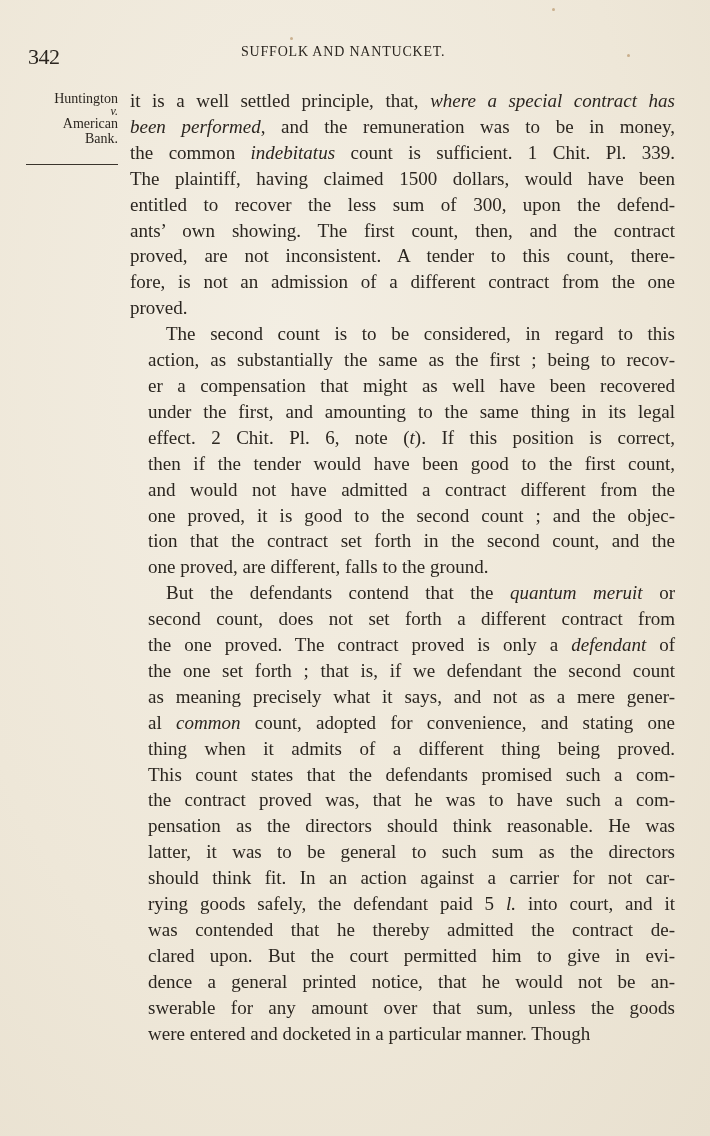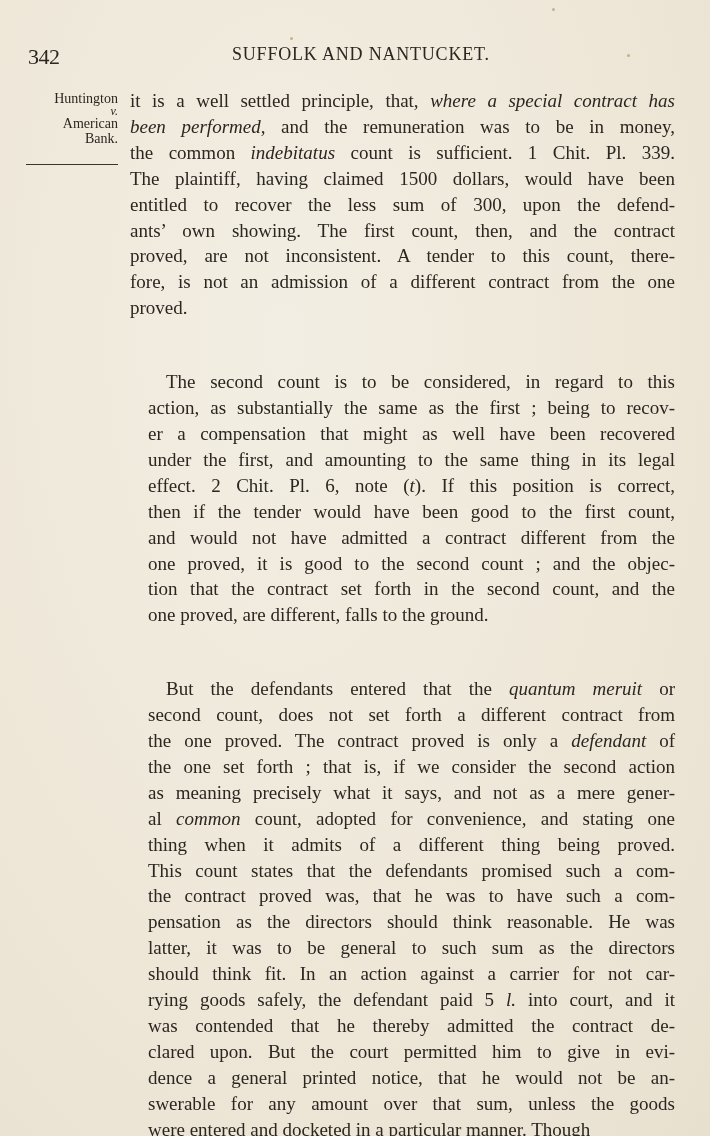--- a/index.html
+++ b/index.html
@@ -7,27 +7,27 @@
     width: 710px; height: 1136px; overflow: hidden;
     background: #efe9dc;
     background-image: radial-gradient(ellipse at 40% 30%, #f3eee3 0%, #eee7d8 60%, #e8e0cf 100%);
     font-family: "Liberation Serif", "DejaVu Serif", serif;
     color: #2b2620;
     position: relative;
   }
   .page { position: absolute; left: 0; top: 0; width: 630px; height: 1136px; font-family: Liberation Serif, serif; }
   .header { position: absolute; top: 44px; left: 28px; width: 650px; height: 30px; }
   .page-number { position: absolute; left: 0; top: 0; font-size: 22px; letter-spacing: -0.5px; }
-  .running-head { position: absolute; left: 204px; top: 0; font-size: 18px; letter-spacing: 0.8px; }
+  .running-head { position: absolute; left: 213px; top: 0; font-size: 14px; letter-spacing: 0.8px; }
   .sidenote { position: absolute; left: 26px; top: 91px; width: 92px; text-align: right; font-size: 14px; line-height: 15.5px; }
   .sidenote .v { font-style: italic; font-size: 12px; line-height: 9px; }
   .sidenote-rule { position: absolute; left: 26px; top: 164px; width: 92px; border-top: 1.2px solid #3a342c; }
   .body-text { position: absolute; left: 130px; top: 88px; width: 545px; font-size: 19px; line-height: 25.9px; text-align: justify; }
   .para { margin: 0; }
-  .para.indent { text-indent: 18px; margin-top: 48px; }
+  .para.indent { text-indent: 18px; }
   .para .line { display: block; text-align: justify; text-align-last: justify; white-space: nowrap; }
   .para .line.last { text-align-last: left; }
   i { font-style: italic; }
   .speck { position: absolute; width: 3px; height: 3px; border-radius: 50%; background: #b08a5a; opacity: .6; }
 </style>
 </head>
 <body>
 
 <div class="page">
   <div class="header">
@@ -61,24 +61,24 @@
         <span class="line"><span>er a compensation that might as well have been recovered</span></span>
         <span class="line"><span>under the first, and amounting to the same thing in its legal</span></span>
         <span class="line"><span>effect.  2 Chit. Pl. 6, note (</span><i>t</i><span>).  If this position is correct,</span></span>
         <span class="line"><span>then if the tender would have been good to the first count,</span></span>
         <span class="line"><span>and would not have admitted a contract different from the</span></span>
         <span class="line"><span>one proved, it is good to the second count ; and the objec-</span></span>
         <span class="line"><span>tion that the contract set forth in the second count, and the</span></span>
         <span class="line last"><span>one proved, are different, falls to the ground.</span></span>
       </div>
       <div class="para indent">
-        <span class="line" style="padding-left: 18px;"><span>But the defendants entered that the </span><i>quantum meruit</i><span> or</span></span>
+        <span class="line" style="padding-left: 18px;"><span>But the defendants contend that the </span><i>quantum meruit</i><span> or</span></span>
         <span class="line"><span>second count, does not set forth a different contract from</span></span>
         <span class="line"><span>the one proved.  The contract proved is only a </span><i>defendant</i><span> of</span></span>
-        <span class="line"><span>the one set forth ; that is, if we consider the second action</span></span>
+        <span class="line"><span>the one set forth ; that is, if we defendant the second count</span></span>
         <span class="line"><span>as meaning precisely what it says, and not as a mere gener-</span></span>
         <span class="line"><span>al </span><i>common</i><span> count, adopted for convenience, and stating one</span></span>
         <span class="line"><span>thing when it admits of a different thing being proved.</span></span>
         <span class="line"><span>This count states that the defendants promised such a com-</span></span>
         <span class="line"><span>the contract proved was, that he was to have such a com-</span></span>
         <span class="line"><span>pensation as the directors should think reasonable.  He was</span></span>
         <span class="line"><span>latter, it was to be general to such sum as the directors</span></span>
         <span class="line"><span>should think fit.  In an action against a carrier for not car-</span></span>
         <span class="line"><span>rying goods safely, the defendant paid 5 </span><i>l.</i><span> into court, and it</span></span>
         <span class="line"><span>was contended that he thereby admitted the contract de-</span></span>

